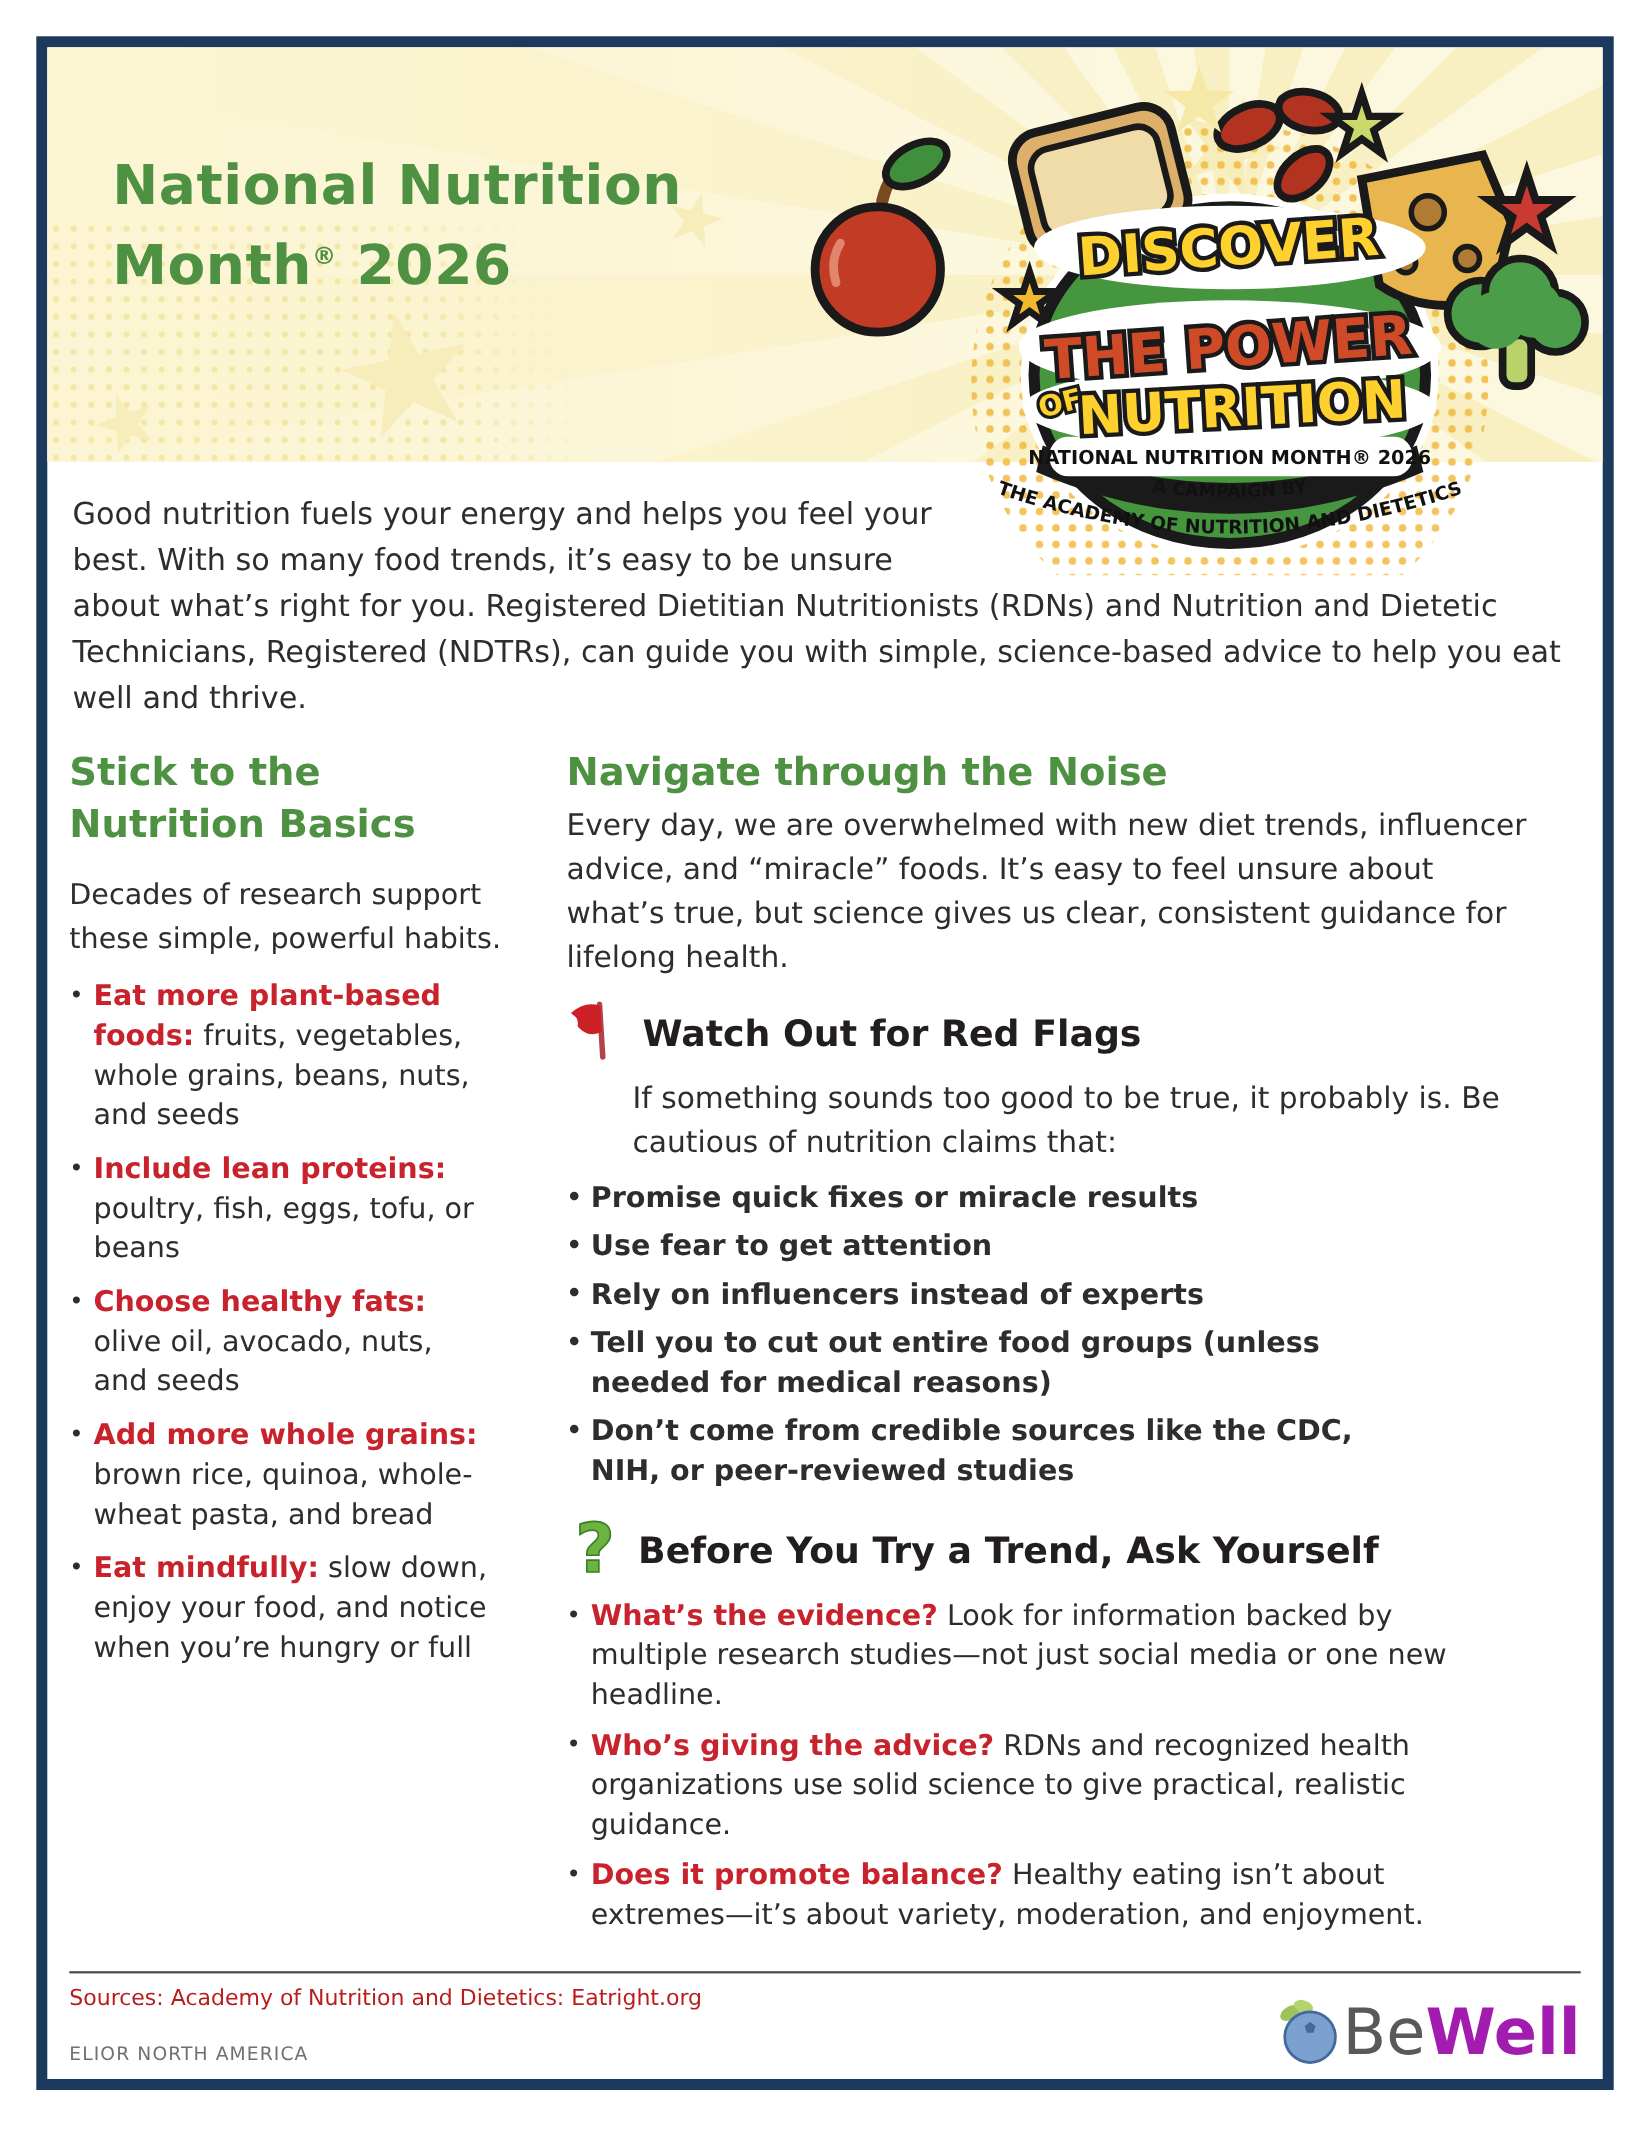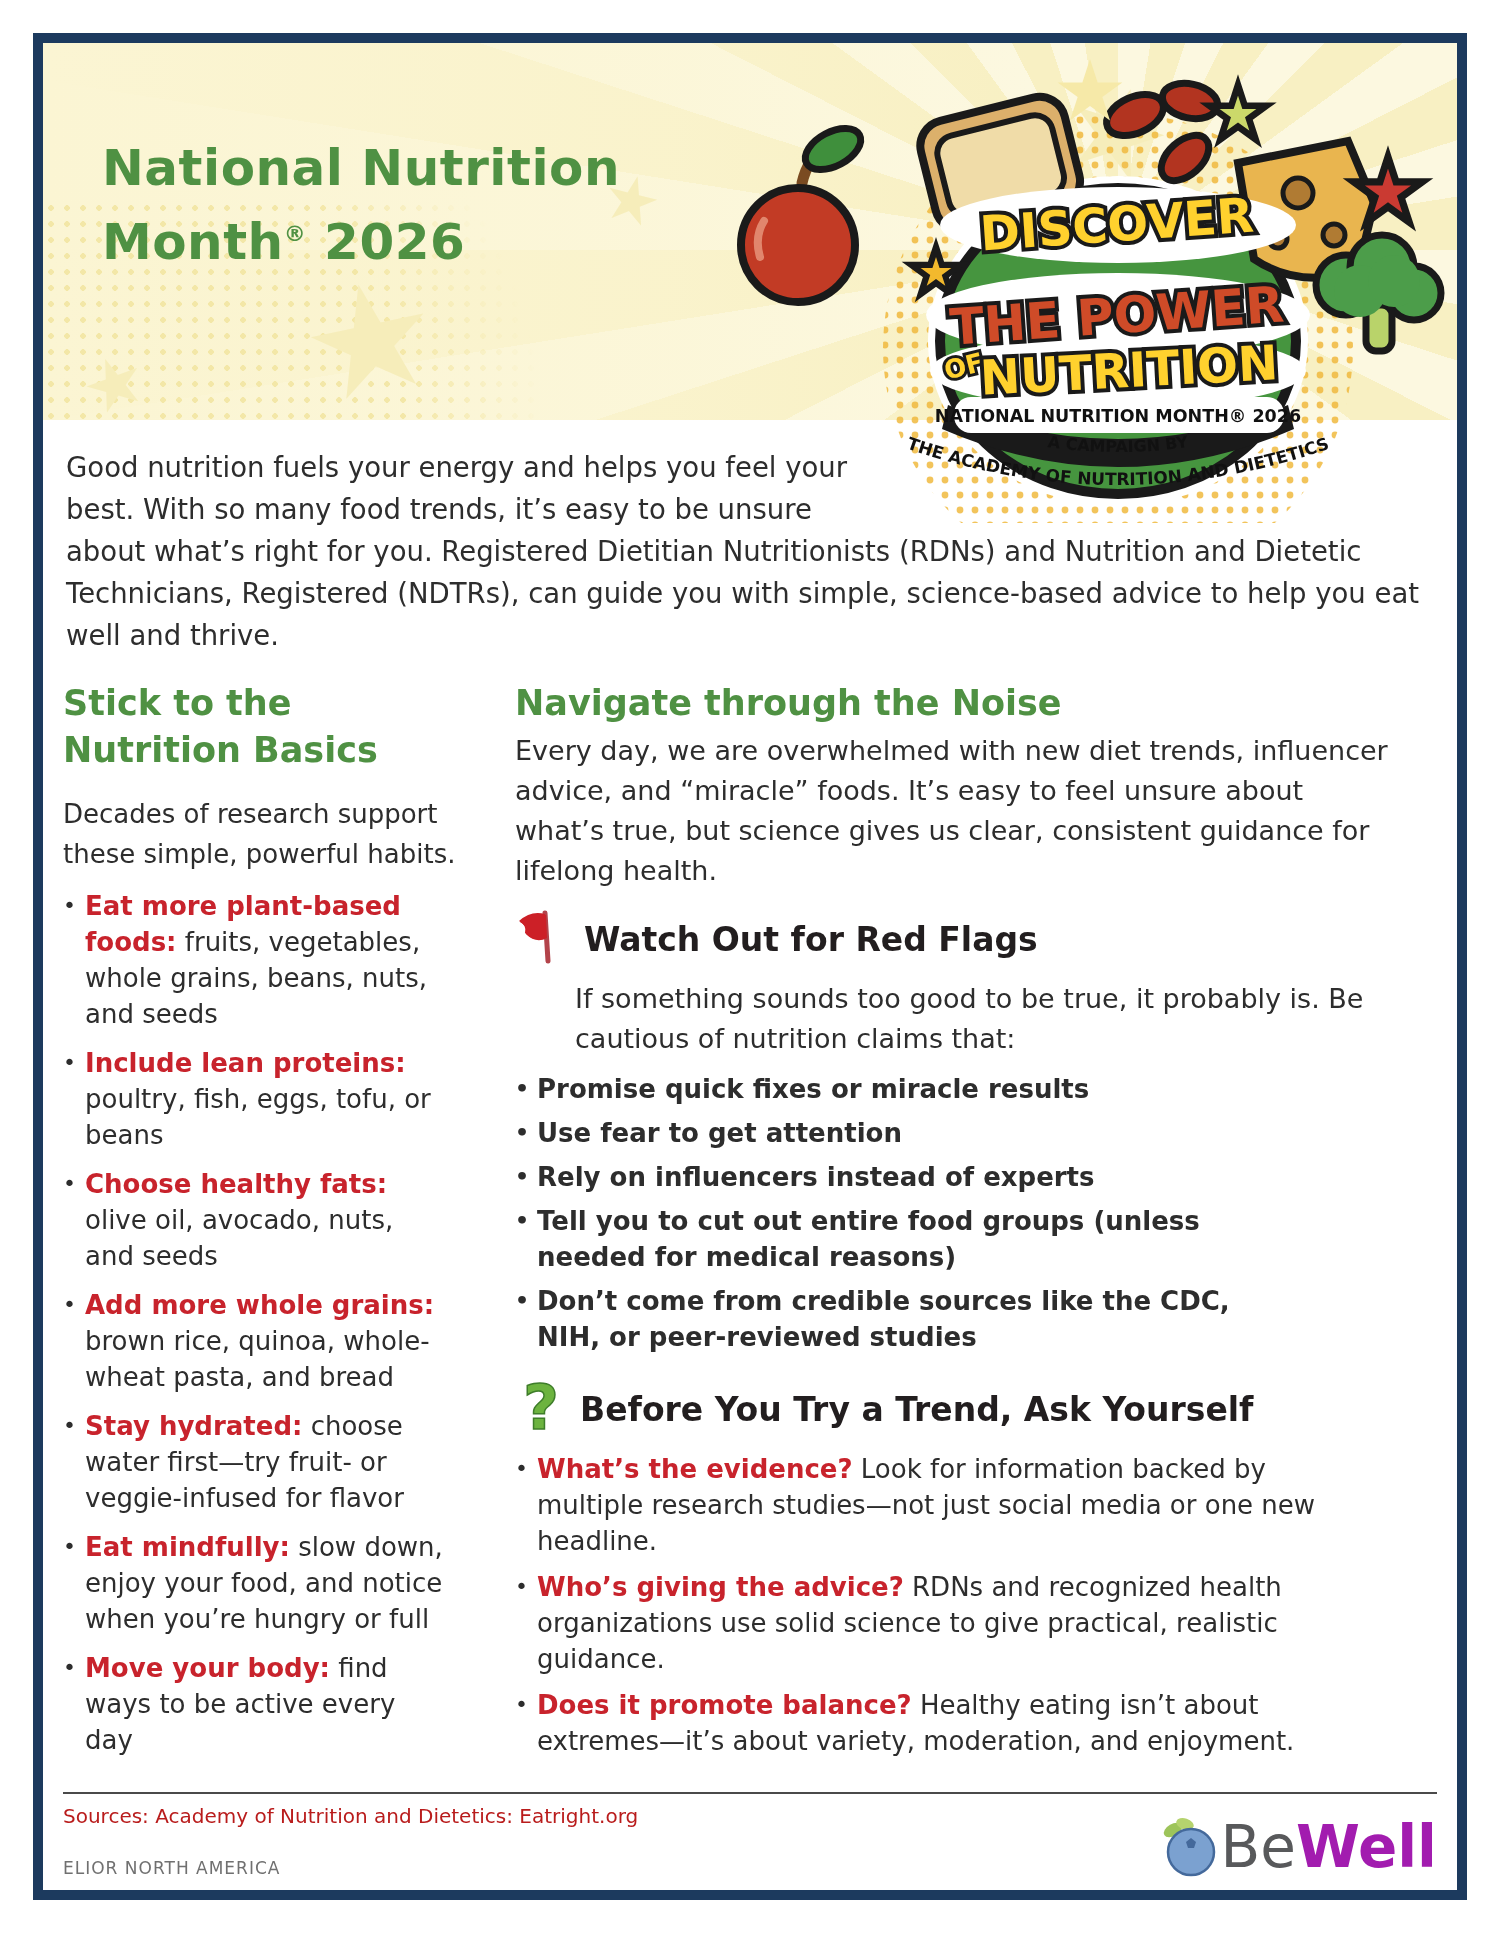--- a/index.html
+++ b/index.html
@@ -167,23 +167,21 @@
         <div class="columns">
 
           <div class="col-left">
             <h2 class="green"><span>Stick to the</span><br><span>Nutrition Basics</span></h2>
             <p class="col-intro">Decades of research support these simple, powerful habits.</p>
             <ul class="blist left-bullets">
               <li><span class="lead">Eat more plant-based foods:</span><span> fruits, vegetables, whole grains, beans, nuts, and seeds</span></li>
               <li><span class="lead">Include lean proteins:</span><span> poultry, fish, eggs, tofu, or beans</span></li>
               <li><span class="lead">Choose healthy fats:</span><span> olive oil, avocado, nuts, and seeds</span></li>
               <li><span class="lead">Add more whole grains:</span><span> brown rice, quinoa, whole-wheat pasta, and bread</span></li>
-              <li><span class="lead">Stay hydrated:</span><span> choose water first—try fruit- or veggie-infused for flavor</span></li>
               <li><span class="lead">Eat mindfully:</span><span> slow down, enjoy your food, and notice when you’re hungry or full</span></li>
-              <li><span class="lead">Move your body:</span><span> find ways to be active every day</span></li>
             </ul>
           </div>
 
           <div class="col-right">
             <h2 class="green">Navigate through the Noise</h2>
             <p class="right-intro">Every day, we are overwhelmed with new diet trends, influencer advice, and “miracle” foods. It’s easy to feel unsure about what’s true, but science gives us clear, consistent guidance for lifelong health.</p>
 
             <div class="section-head">
               <svg class="icon-flag" viewBox="0 0 56 62">
                 <path d="M30 4 L33 52" stroke="#b3434a" stroke-width="5" stroke-linecap="round" fill="none"></path>

